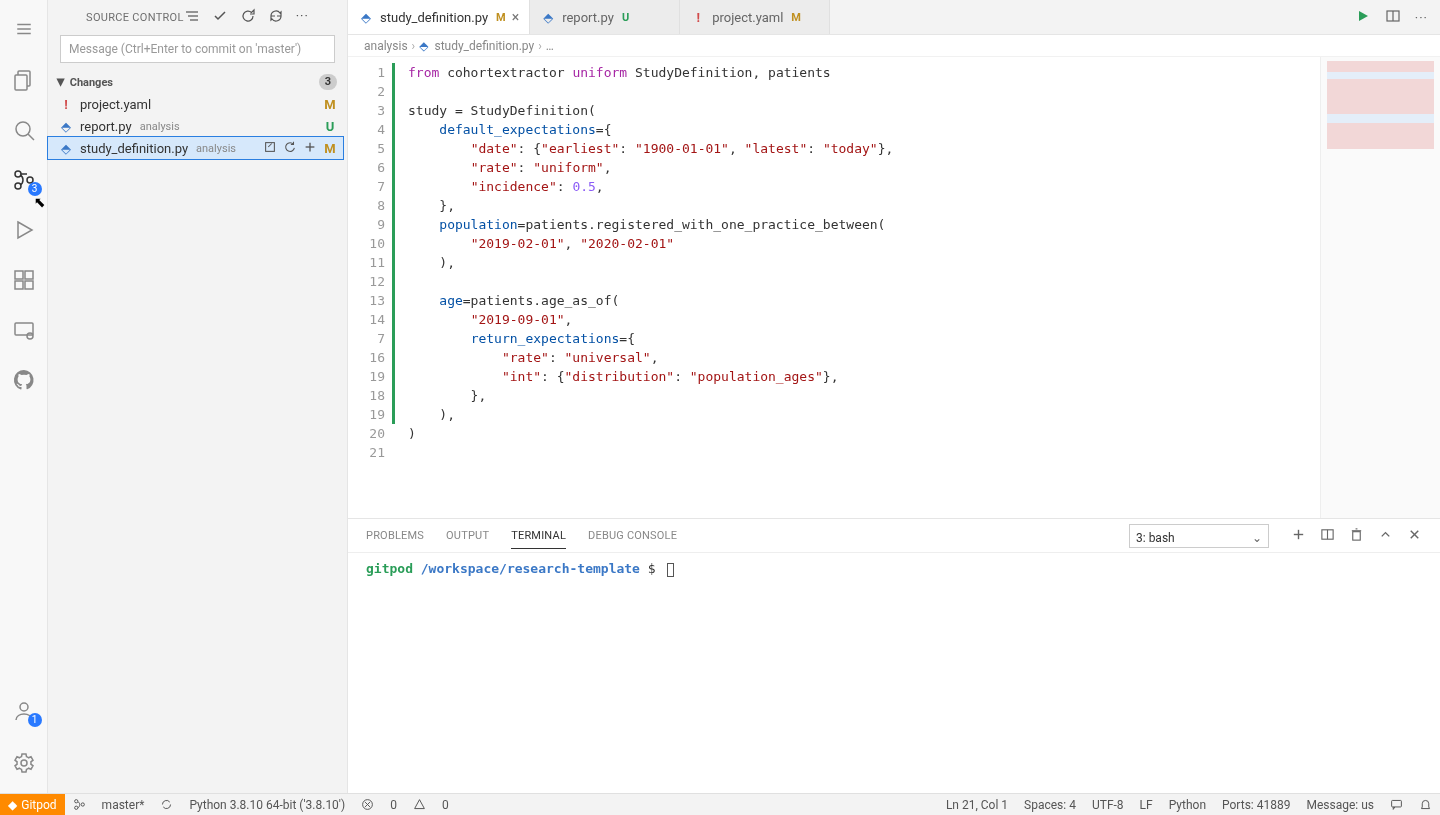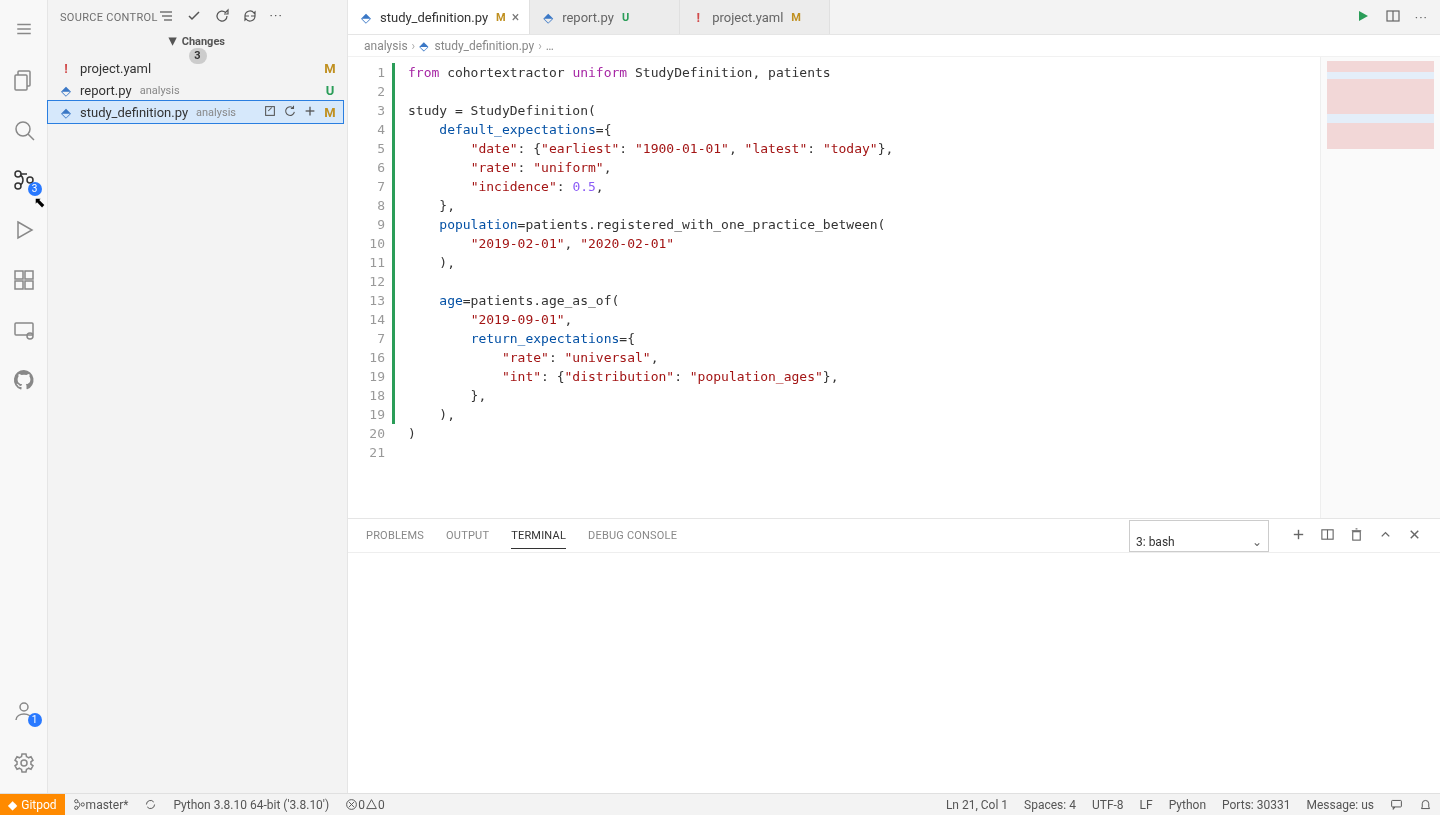--- a/index.html
+++ b/index.html
@@ -45,37 +45,36 @@
 }
 
 .sidebar {
   width: 300px;
   background: #f3f3f3;
   border-right: 1px solid #e5e5e5;
   display: flex; flex-direction: column;
 }
 .sidebar-header {
   height: 35px; display: flex; align-items: center;
-  padding: 0 12px; justify-content: flex-start;
+  padding: 0 12px; justify-content: center;
 }
 .sidebar-title { font-size: 11px; color: #6f6f6f; letter-spacing: 0.3px; }
 .sidebar-actions { display:flex; gap:12px; color:#555;}
 .sidebar-actions svg { width:16px; height:16px; }
 .commit-msg {
   margin: 0 12px 8px 12px;
   border: 1px solid #ccc; background:#fff;
   height: 28px;
   padding: 0 8px; font-size: 12px; color:#999;
   display:flex; align-items:center;
 }
 .section-head {
   height:22px; display:flex; align-items:center;
   padding: 0 10px; font-size:11px; font-weight:700; color:#555;
   justify-content: space-between;
-  flex-direction: column;
 }
 .section-head .left { display:flex; align-items:center; gap:4px;}
 .chevron { display:inline-block; transform: rotate(90deg); font-size:10px;}
 .count-badge {
   background:#ccc; color:#333; border-radius:10px;
   min-width:18px; text-align:center; font-size:11px; padding:0 5px;
   line-height:16px;
 }
 .change-list { padding: 0 4px 0 0;}
 .change-item {
@@ -158,21 +157,21 @@
 }
 .panel-tabs {
   height:34px; display:flex; align-items:center;
   padding: 0 18px; gap:22px; font-size:11px; color:#888;
   border-bottom:1px solid #eee;
 }
 .panel-tab { cursor:pointer; letter-spacing:0.2px;}
 .panel-tab.active { color:#333; border-bottom:1px solid #333; padding-bottom:6px; margin-bottom:-7px;}
 .panel-tabs .spacer { flex:1;}
 .term-select {
-  border:1px solid #ccc; padding:14px 22px 2px 6px; font-size:12px; color:#333;
+  border:1px solid #ccc; padding:6px 22px 2px 6px; font-size:12px; color:#333;
   background:#fff; display:flex; align-items:center; gap:6px; min-width:140px;
   position:relative;
 }
 .term-select::after { content:"⌄"; position:absolute; right:6px; color:#666;}
 .panel-right { display:flex; align-items:center; gap:14px; color:#666;}
 .panel-right svg{width:15px;height:15px;}
 .terminal-body {
   flex:1; padding:8px 18px;
   font-family:"Menlo","Consolas",monospace; font-size:13px;
 }
@@ -182,21 +181,21 @@
 
 .status-bar {
   height:22px; background:#f3f3f3; border-top:1px solid #e0e0e0;
   display:flex; align-items:center; font-size:12px; color:#555;
 }
 .sb-gitpod {
   background:#ff8a00; color:#fff; height:100%;
   display:flex; align-items:center; padding:0 8px; gap:4px;
   font-size:12px;
 }
-.sb-item { padding:0 8px; display:flex; align-items:center; gap:0; cursor:pointer;}
+.sb-item { padding:0 8px; display:flex; align-items:center; gap:16px; cursor:pointer;}
 .sb-spacer { flex:1;}
 .sb-item svg{width:13px;height:13px;}
 .run-play { color:#2a9d58;}
 </style>
 </head>
 <body>
 
 <div class="main-area">
 
   <div class="activity-bar">
@@ -286,20 +285,21 @@
             </svg></span>
         <span><svg viewBox="0 0 16 16" fill="none" stroke="currentColor" stroke-width="1.2">
               <path d="M13 8a5 5 0 1 1-1.5-3.5L14 2v4h-4"></path>
             </svg></span>
         <span><svg viewBox="0 0 16 16" fill="none" stroke="currentColor" stroke-width="1.2">
               <path d="M3 8a5 5 0 0 1 9-3l1-1v4h-4M13 8a5 5 0 0 1-9 3l-1 1v-4h4"></path>
             </svg></span>
         <span style="letter-spacing:1px">···</span>
       </div>
     </div>
+    <div class="commit-msg">Message (Ctrl+Enter to commit on 'master')</div>
     <div class="section-head">
       <span class="left">
           <span class="chevron">▶</span>
           <span>Changes</span>
         </span>
       <span class="count-badge">3</span>
     </div>
     <div class="change-list" id="change-list">
         <div class="change-item">
           <span class="file-icon yaml">!</span>
@@ -452,20 +452,28 @@
               </svg></span>
           <span><svg viewBox="0 0 16 16" stroke="currentColor" stroke-width="1.5" fill="none">
                 <polyline points="4,10 8,6 12,10"></polyline>
               </svg></span>
           <span><svg viewBox="0 0 16 16" stroke="currentColor" stroke-width="1.5" fill="none">
                 <line x1="4" y1="4" x2="12" y2="12"></line>
                 <line x1="12" y1="4" x2="4" y2="12"></line>
               </svg></span>
         </div>
       </div>
+      <div class="terminal-body">
+        <span class="term-user">gitpod</span>
+        <span> </span>
+        <span class="term-path">/workspace/research-template</span>
+        <span> </span>
+        <span>$</span>
+        <span class="term-cursor"></span>
+      </div>
     </div>
   </div>
 </div>
 
 <div class="status-bar">
   <div class="sb-gitpod">
     <span>◆</span>
     <span>Gitpod</span>
   </div>
   <div class="sb-item">
@@ -494,21 +502,21 @@
         <path d="M8 2l6 11H2z"></path>
       </svg>
     <span>0</span>
   </div>
   <div class="sb-spacer"></div>
   <div class="sb-item">Ln 21, Col 1</div>
   <div class="sb-item">Spaces: 4</div>
   <div class="sb-item">UTF-8</div>
   <div class="sb-item">LF</div>
   <div class="sb-item">Python</div>
-  <div class="sb-item">Ports: 30331</div>
+  <div class="sb-item">Ports: 41889</div>
   <div class="sb-item">Message: us</div>
   <div class="sb-item">
       <svg viewBox="0 0 16 16" stroke="currentColor" fill="none" stroke-width="1.2">
         <rect x="2" y="3" width="12" height="8" rx="1"></rect>
         <path d="M6 11l-2 3v-3"></path>
       </svg>
     </div>
   <div class="sb-item">
       <svg viewBox="0 0 16 16" stroke="currentColor" fill="none" stroke-width="1.2">
         <path d="M4 11V7a4 4 0 0 1 8 0v4l1 2H3z"></path>

